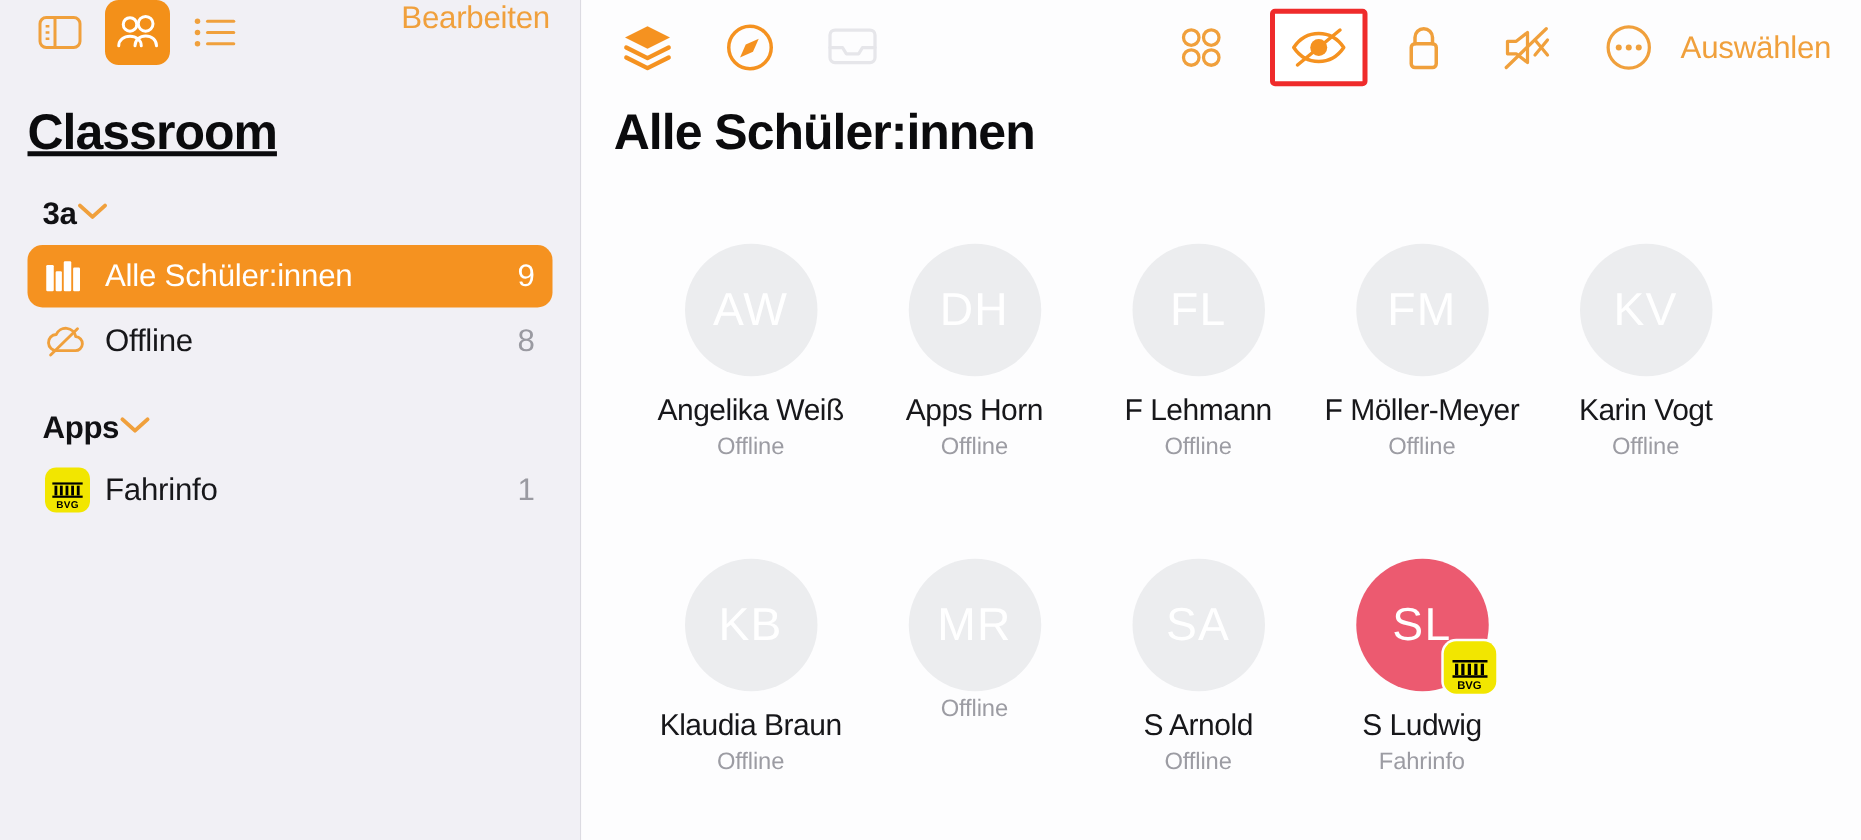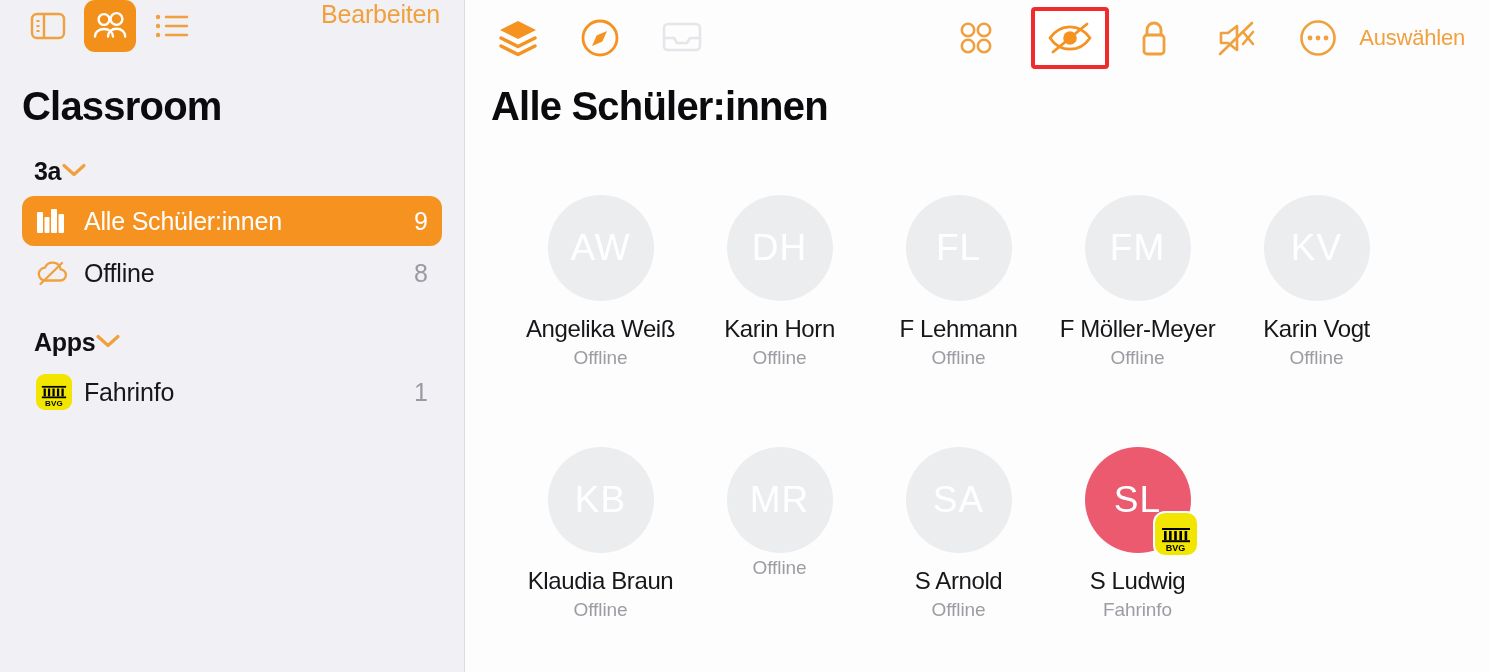--- a/index.html
+++ b/index.html
@@ -33,21 +33,21 @@
     cursor: pointer;
   }
   .sb-icon-btn.active { background: #f39019; }
   .sb-spacer { flex: 1; }
   .edit-link {
     color: #f0a03c; font-size: 25px; letter-spacing: -0.2px;
     cursor: pointer; padding-right: 2px;
   }
   .sb-title {
     font-size: 40px; font-weight: bold; color: #0b0b0d;
-    padding: 8px 22px 0 22px; letter-spacing: -0.8px;
+    padding: 8px 22px 0 22px; letter-spacing: -0.8px; text-decoration: underline;
   }
   .group-head {
     display: flex; align-items: center; justify-content: flex-start;
     padding: 28px 30px 8px 34px;
   }
   .group-head .gh-label { font-size: 25px; font-weight: bold; color: #111114; letter-spacing: -0.3px; }
   .chev { color: #f0a03c; }
   .sb-row {
     display: flex; align-items: center;
     margin: 2px 22px; padding: 0 14px;
@@ -76,21 +76,21 @@
     padding: 0 24px 0 26px; gap: 0;
   }
   .tb-btn {
     width: 54px; height: 52px;
     display: flex; align-items: center; justify-content: center;
     cursor: pointer; margin-right: 28px;
   }
   .tb-btn.last { margin-right: 0; }
   .tb-grow { flex: 1; }
   .tb-highlight { border: 4px solid #ef2b2b; border-radius: 4px; width: 78px; height: 62px; margin-right: 18px; background:#fff; }
-  .select-link { color: #f0a03c; font-size: 22px; letter-spacing: -0.2px; cursor: pointer; margin-left: 14px; }
+  .select-link { color: #f0a03c; font-size: 25px; letter-spacing: -0.2px; cursor: pointer; margin-left: 14px; }
   .main-title {
     font-size: 40px; font-weight: bold; color: #0b0b0d;
     padding: 8px 0 0 26px; letter-spacing: -0.8px;
   }
   .grid {
     display: grid;
     grid-template-columns: repeat(5, 179px);
     padding: 66px 0 0 46px;
     row-gap: 78px;
   }
@@ -297,21 +297,21 @@
           <div class="avatar">AW</div>
         </div>
         <div class="st-name">Angelika Weiß</div>
         <div class="st-status">Offline</div>
       </div>
 
       <div class="student">
         <div class="avatar-wrap">
           <div class="avatar">DH</div>
         </div>
-        <div class="st-name">Karin Horn</div>
+        <div class="st-name">Apps Horn</div>
         <div class="st-status">Offline</div>
       </div>
 
       <div class="student">
         <div class="avatar-wrap">
           <div class="avatar">FL</div>
         </div>
         <div class="st-name">F Lehmann</div>
         <div class="st-status">Offline</div>
       </div>

